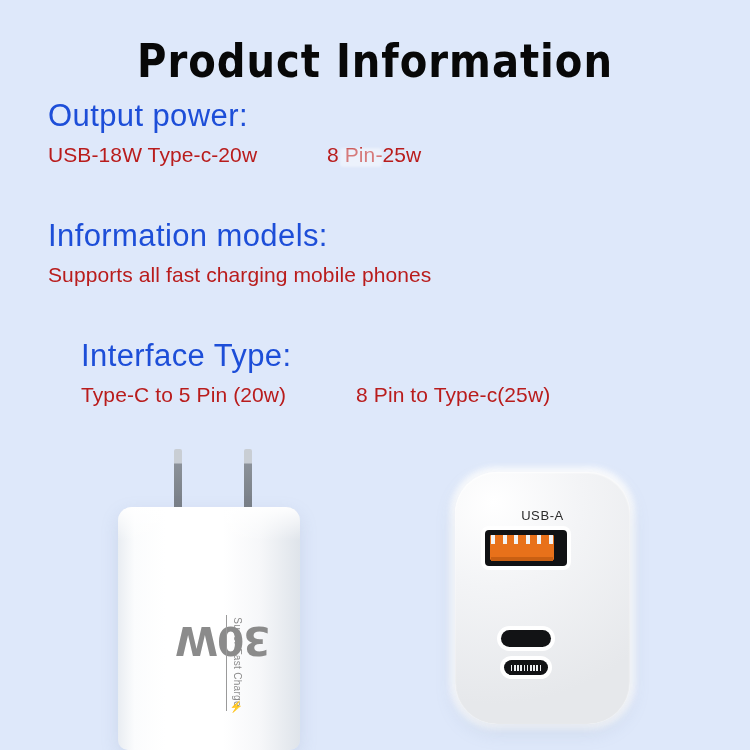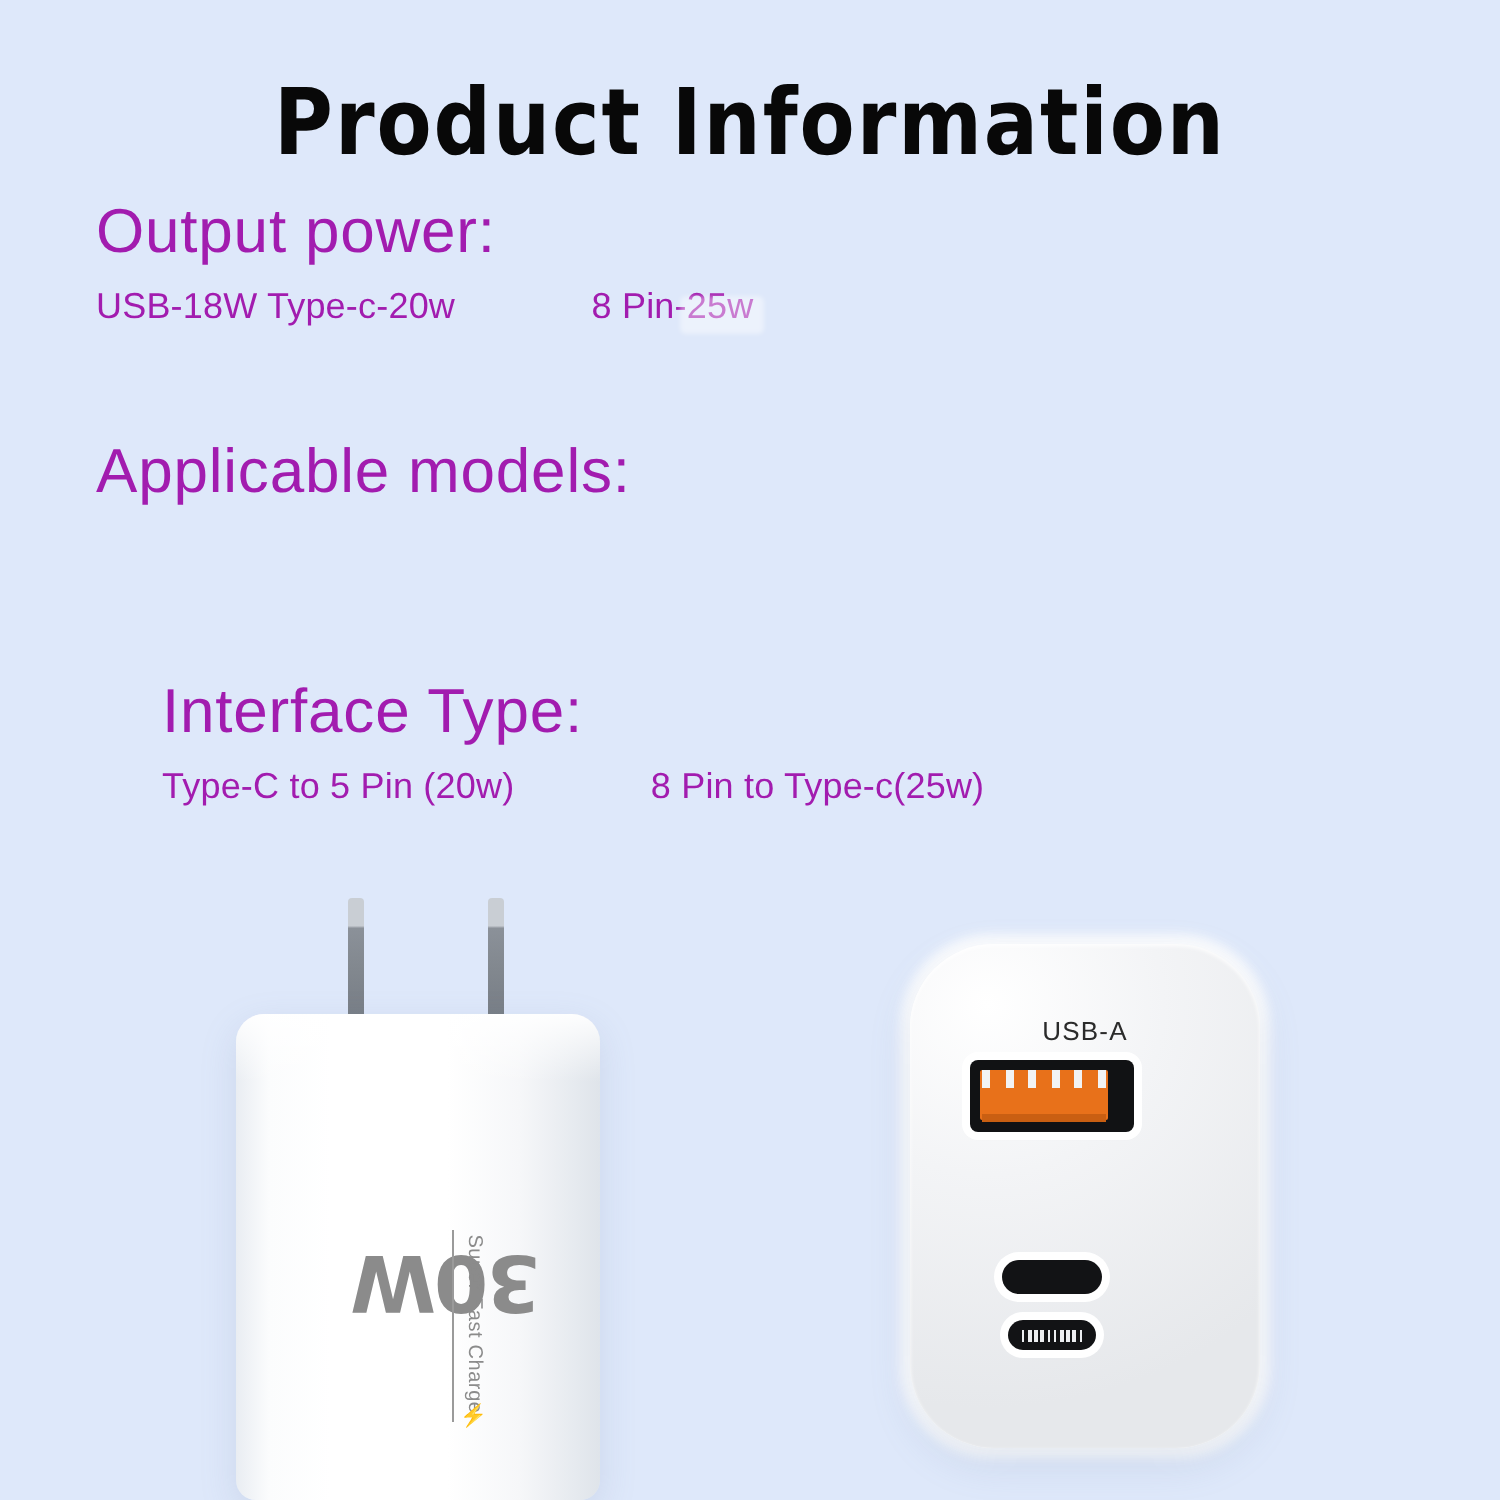--- a/index.html
+++ b/index.html
@@ -38,30 +38,30 @@
     transform: scaleX(0.97);
   }
 
   
   .spec {
     position: absolute;
     left: 48px;
   }
   .spec-heading {
     font-size: 31px;
-    color: #a21caf;
+    color: #1d4ed8;
     font-weight: 400;
     letter-spacing: 0.4px;
     white-space: nowrap;
     font-family: "Liberation Sans", sans-serif;
   }
   .spec-body {
     margin-top: 9px;
-    font-size: 18px;
-    color: #a21caf;
+    font-size: 21px;
+    color: #b91c1c;
     white-space: nowrap;
     letter-spacing: 0.1px;
     font-family: "Liberation Sans", sans-serif;
   }
   .spec-body .gap {
     display: inline-block;
     width: 58px;
   }
 
   #block-output { top: 98px; }
@@ -316,21 +316,22 @@
     <div class="spec-body">
       <span>USB-18W Type-c-20w</span>
       <span class="gap"></span>
       <span>8 Pin-25w</span>
     </div>
   </div>
 
   <div class="watermark"></div>
 
   <div class="spec" id="block-models">
-    <div class="spec-heading">Applicable models:</div>
+    <div class="spec-heading">Information models:</div>
+    <div class="spec-body">Supports all fast charging mobile phones</div>
   </div>
 
   <div class="spec" id="block-interface">
     <div class="spec-heading">Interface Type:</div>
     <div class="spec-body">
       <span>Type-C to 5 Pin (20w)</span>
       <span class="gap"></span>
       <span>8 Pin to Type-c(25w)</span>
     </div>
   </div>

